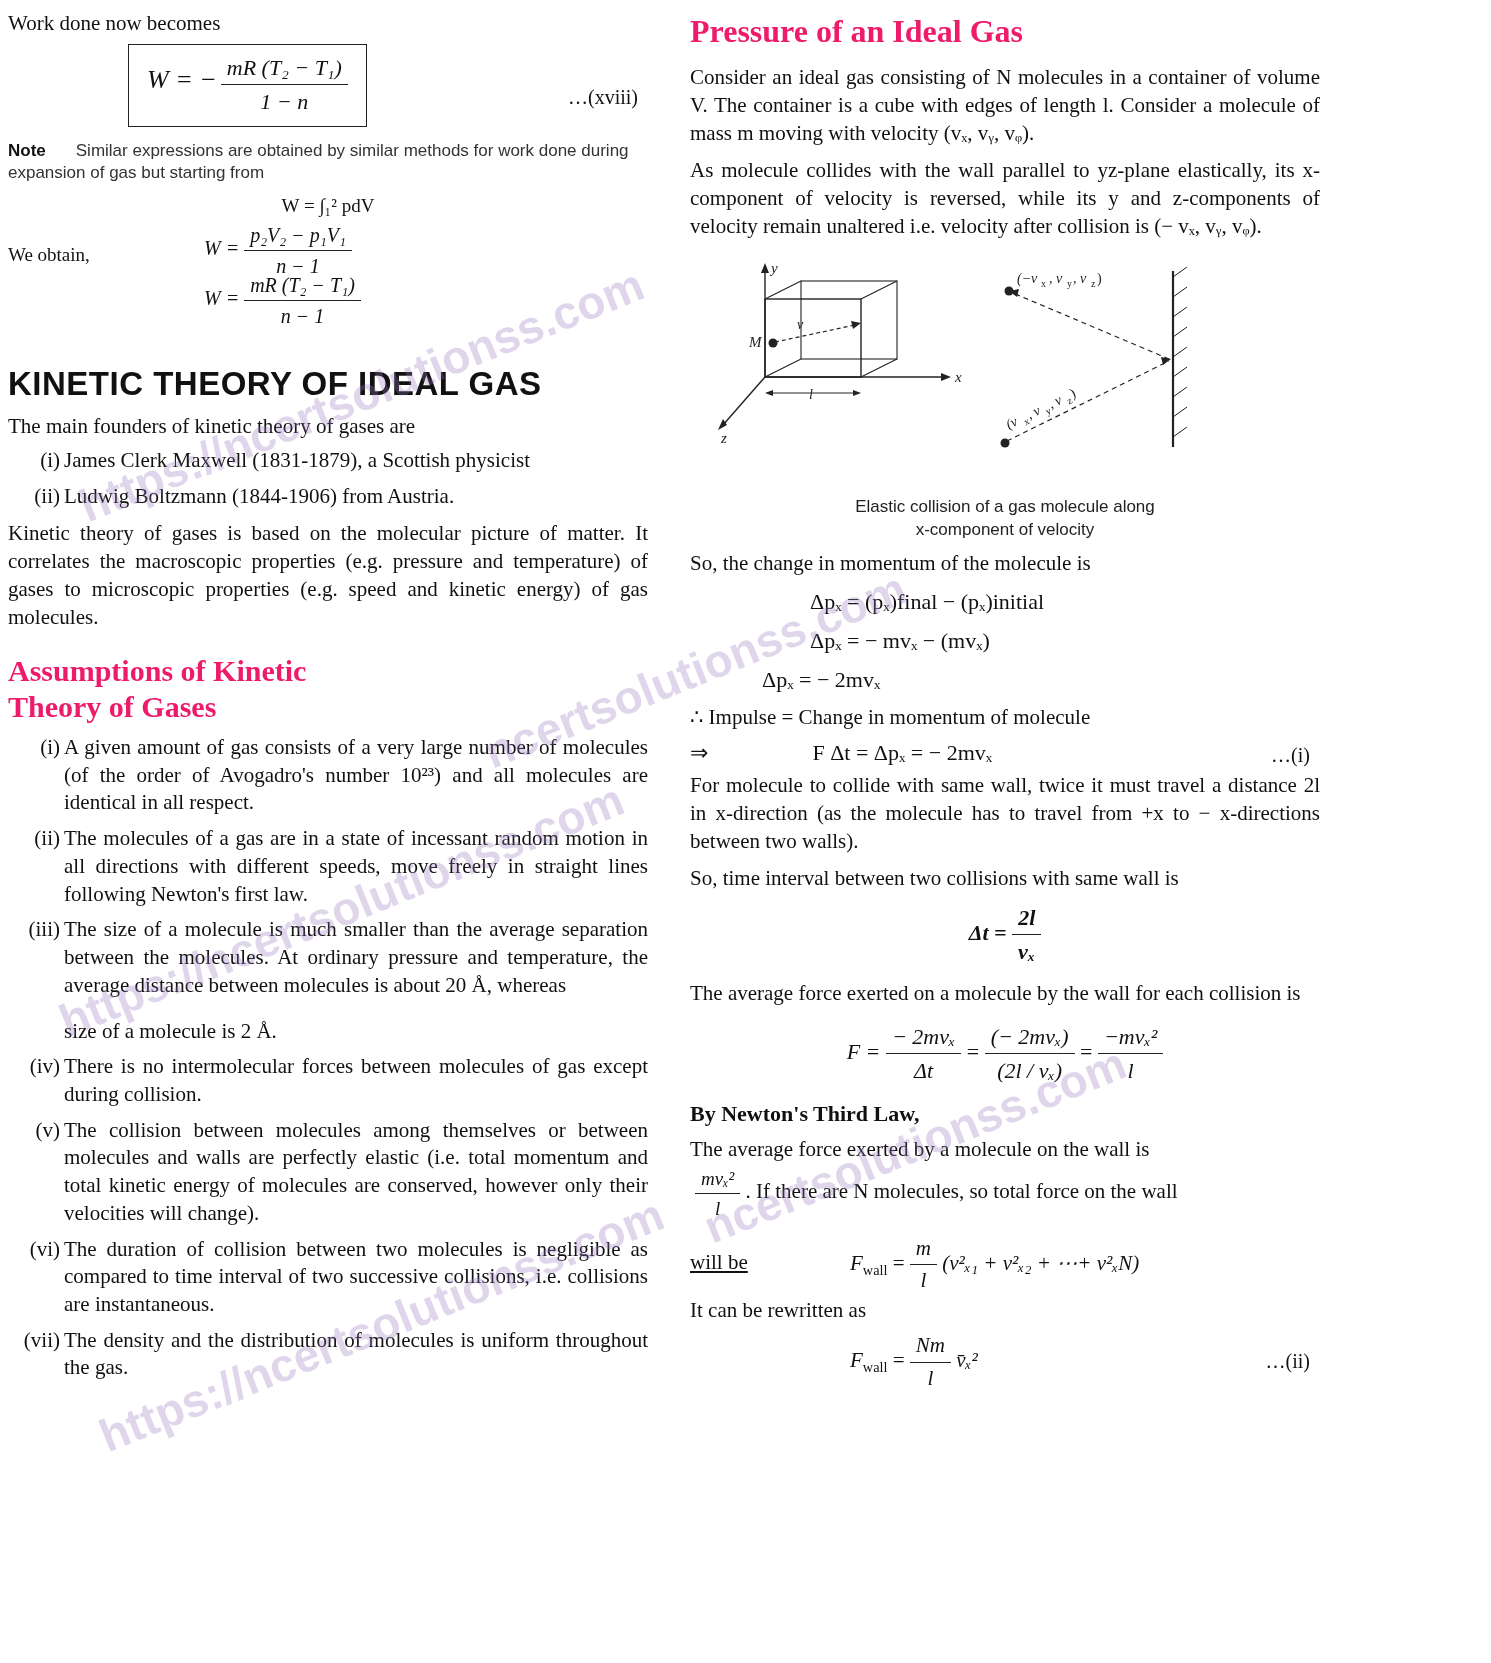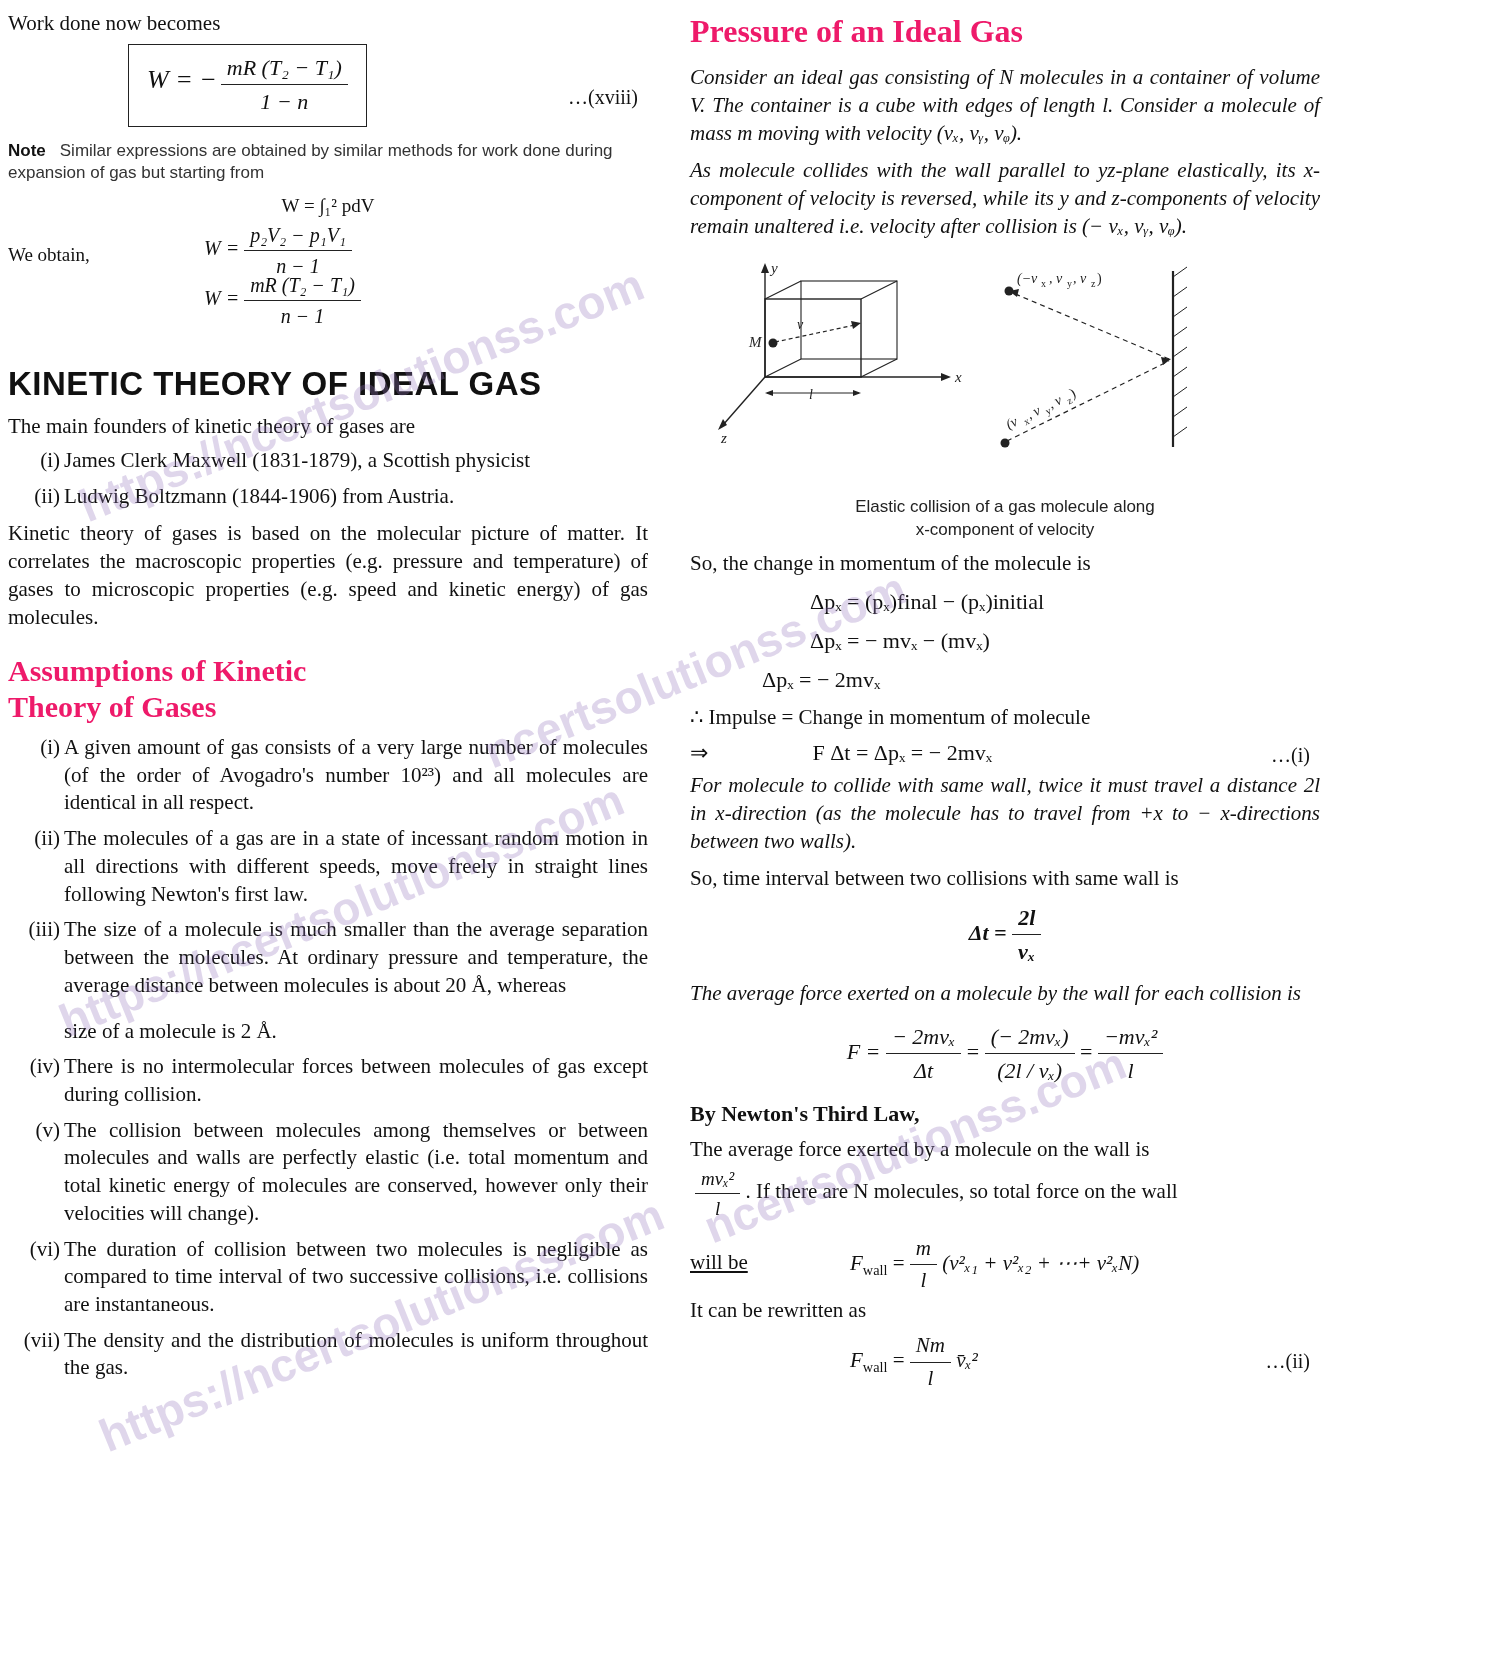--- a/index.html
+++ b/index.html
@@ -10,21 +10,21 @@
     color:#111;
     position:relative;
     overflow:hidden;
   }
   .page { position:relative; width:1491px; height:1663px; }
   .col-left { position:absolute; left:8px; top:10px; width:640px; }
   .col-right { position:absolute; left:690px; top:10px; width:630px; }
 
   p, li, div { line-height:1.32; }
   .txt { font-size:21px; text-align:justify; }
-  .txt-j { font-size:21px; text-align:justify; text-justify:inter-word;font-style:italic; }
+  .txt-j { font-size:21px; text-align:justify; text-justify:inter-word; }
   .small { font-size:17px; }
 
   h1.sec {
     font-family:"Liberation Sans", sans-serif;
     font-weight:bold;
     font-size:33px;
     letter-spacing:0.5px;
     margin:26px 0 8px 0;
     color:#111;
   }
@@ -123,21 +123,21 @@
         <span class="frac" style="font-size:22px;">
           <span class="num it">mR (T₂ − T₁)</span>
           <span class="den it">1 − n</span>
         </span>
       </div>
       <span class="eqtag" style="top:40px;">…(xviii)</span>
     </div>
 
     <div style="margin-top:10px;">
       <span class="note-label">Note</span>
-      <span class="note-body" style="margin-left:10px;">Similar expressions are obtained by similar methods for work done during expansion of gas but starting from</span>
+      <span class="note-body" style="margin-left:26px;">Similar expressions are obtained by similar methods for work done during expansion of gas but starting from</span>
     </div>
 
     <div class="mathline c small" style="font-size:19px; margin:8px 0 4px 0;">W = ∫₁² pdV</div>
 
     <div style="position:relative; height:64px;">
       <span class="small" style="position:absolute; left:0; top:20px; font-size:19px;">We obtain,</span>
       <span style="position:absolute; left:196px; top:0; font-size:20px;">
         <span class="it">W =</span>
         <span class="frac">
           <span class="num it">p₂V₂ − p₁V₁</span>

